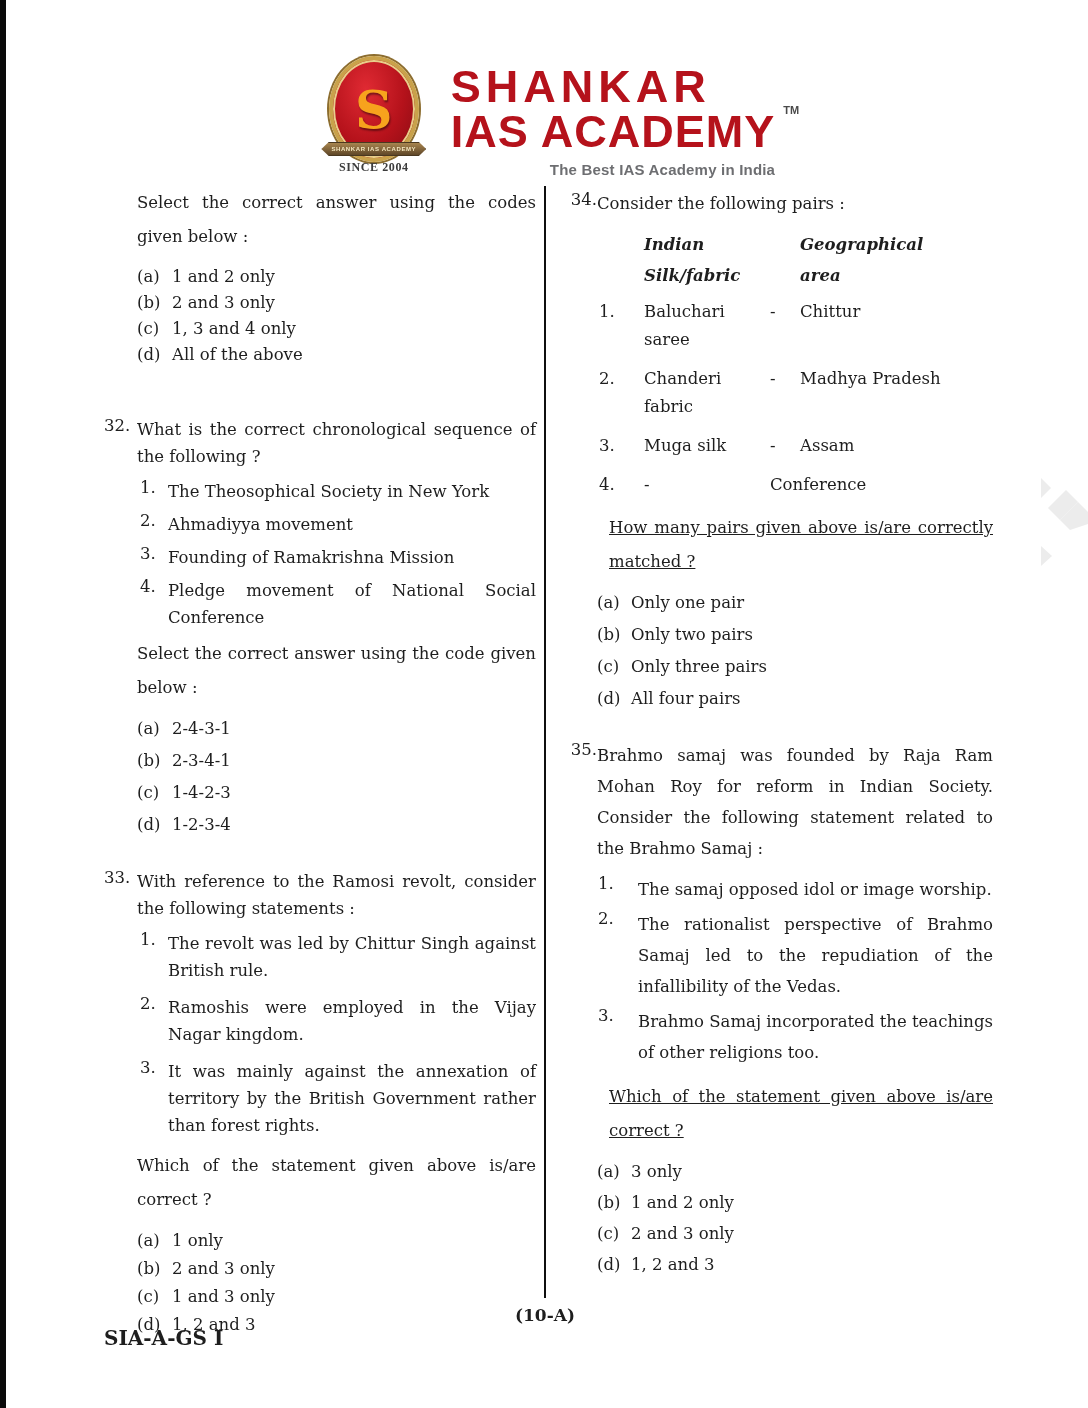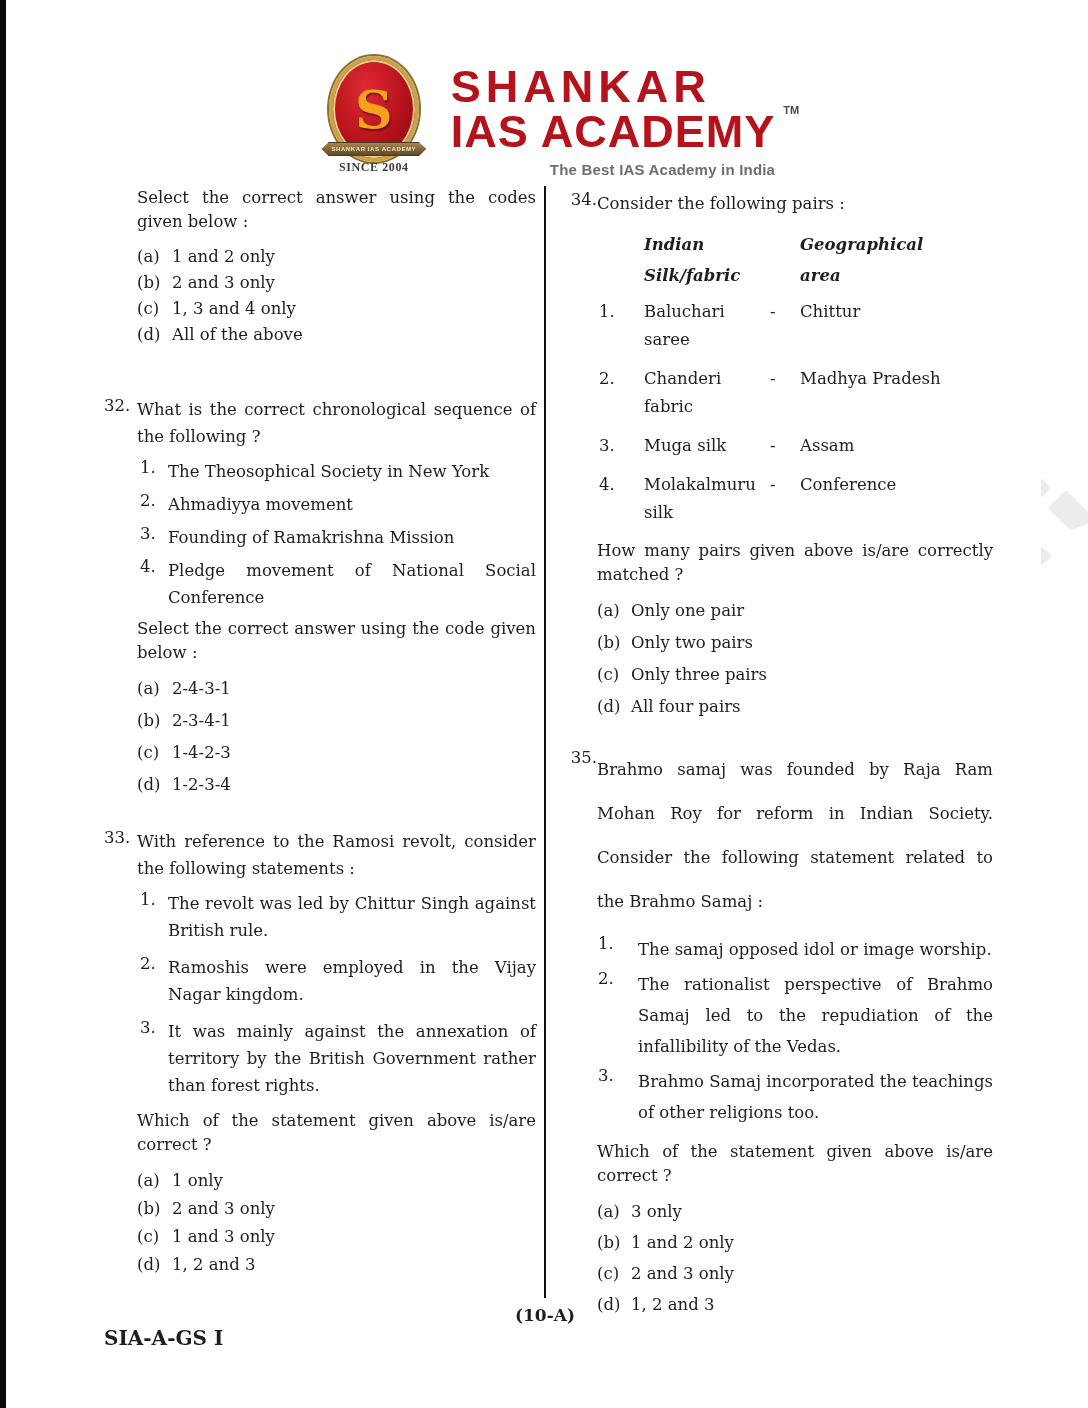--- a/index.html
+++ b/index.html
@@ -36,23 +36,23 @@
 
   
   .divider { position:absolute; left:544px; top:186px; width:2px; height:1112px; background:#0f0f0f; }
   .col-left  { position:absolute; left:104px; top:186px; width:432px; }
   .col-right { position:absolute; left:569px; top:190px; width:424px; }
 
   .q-para { display:flex; }
   .q-no { flex:none; width:33px; }
   .col-right .q-no { width:28px;text-align:right; }
   .q-body { flex:1; text-align:justify; line-height:27px; }
-  .lh31 { line-height:44px; }
-  .indent { margin-left:33px; text-align:justify; line-height:24px; }
-  .col-right .indent { margin-left:28px; }
+  .lh31 { line-height:31px; }
+  .indent { margin-left:33px; text-align:justify; line-height:34px; }
+  .col-right .indent { margin-left:40px;text-decoration:underline; }
 
   .opts { margin-top:10px; }
   .opt { display:flex; margin-left:33px; line-height:26px; }
   .col-right .opt { margin-left:28px; line-height:27px; margin-bottom:5px; }
   .opt-label { flex:none; width:35px; }
   .col-right .opt-label { width:34px; }
   .opt-text { flex:1; }
   .opts-sp .opt { line-height:27px; margin-bottom:5px; }
   .opts-33 .opt { line-height:27px; margin-bottom:1px; }
   .opts-35 .opt { margin-bottom:4px; }
@@ -244,21 +244,20 @@
           <span>Madhya Pradesh</span>
         </div>
         <div class="pt-row">
           <span>3.</span>
           <span>Muga silk</span>
           <span>-</span>
           <span>Assam</span>
         </div>
         <div class="pt-row">
           <span>4.</span>
-          <span>Molakalmuru silk</span>
           <span>-</span>
           <span>Conference</span>
         </div>
       </div>
       <div class="indent closing lh31">How many pairs given above is/are correctly matched ?</div>
       <div class="opts">
         <div class="opt">
           <span class="opt-label">(a)</span>
           <span class="opt-text">Only one pair</span>
         </div>

